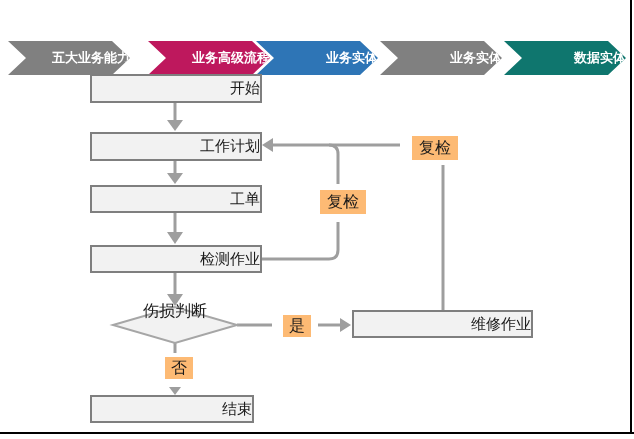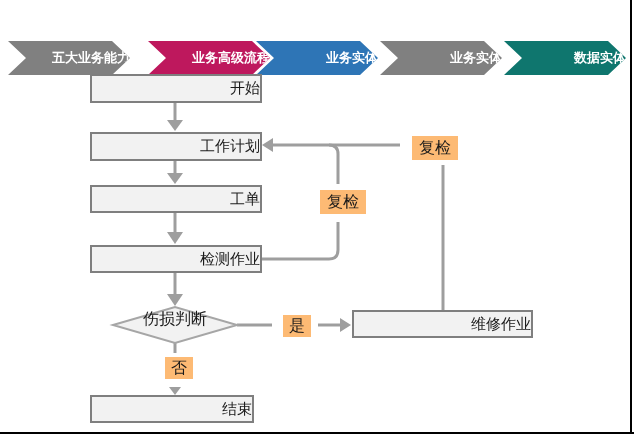--- a/index.html
+++ b/index.html
@@ -118,21 +118,21 @@
   <div class="node" style="left:90px;top:245px;width:172px;height:28px">
       <span>检测作业</span>
     </div>
   <div class="node" style="left:352px;top:310px;width:181px;height:28px">
       <span>维修作业</span>
     </div>
   <div class="node" style="left:90px;top:395px;width:164px;height:28px">
       <span>结束</span>
     </div>
 
-  <div class="diamond-label" style="left:113px;top:301px;width:124px;height:36px">
+  <div class="diamond-label" style="left:113px;top:293px;width:124px;height:36px">
     <span>伤损判断</span>
   </div>
 
   <div class="edge-label" style="left:320px;top:190px;width:40px;height:22px">
     <span>复检</span>
   </div>
   <div class="edge-label" style="left:412px;top:136px;width:40px;height:22px">
     <span>复检</span>
   </div>
   <div class="edge-label" style="left:283px;top:315px;width:22px;height:20px">

